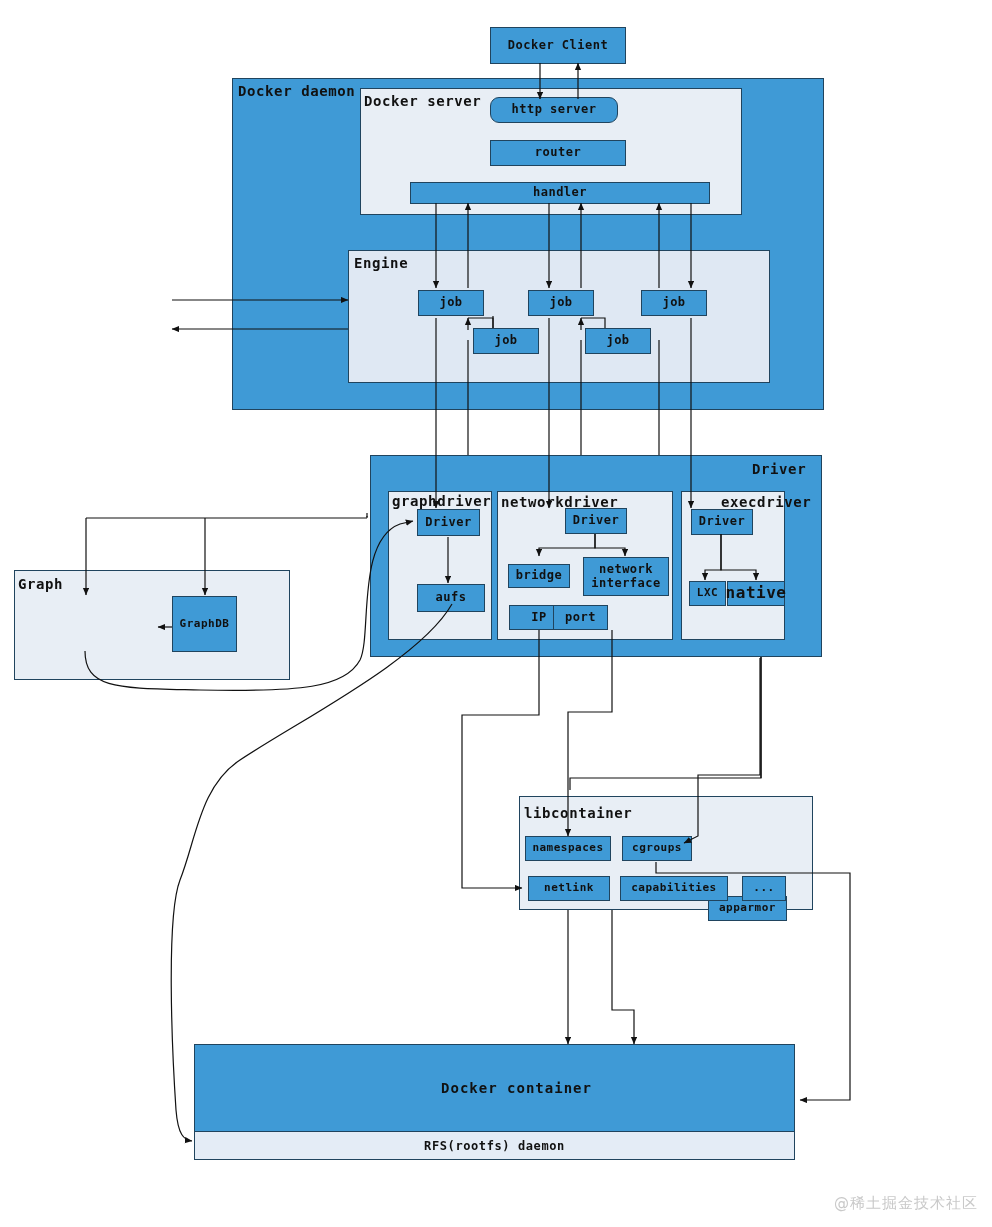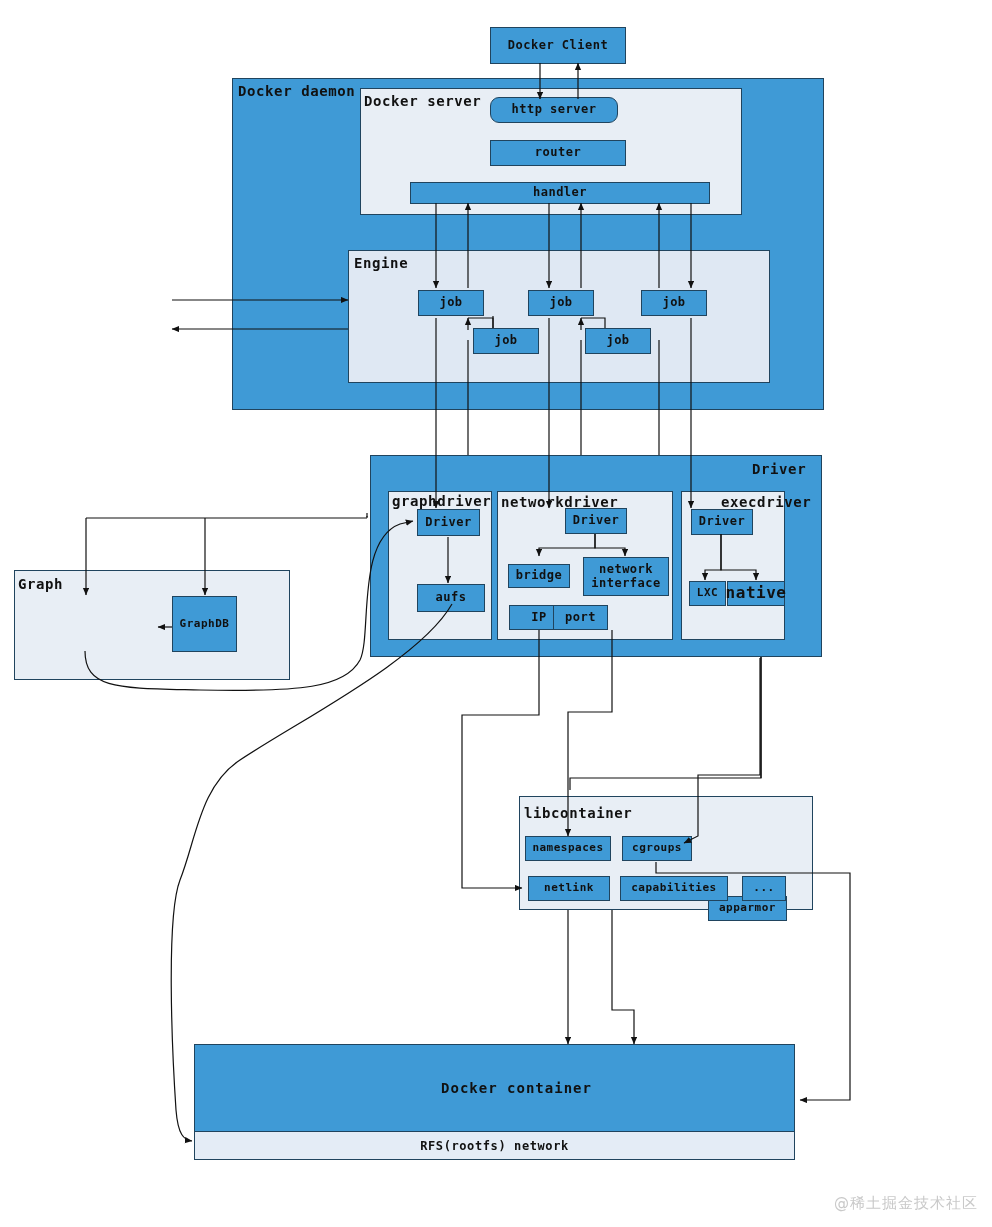--- a/index.html
+++ b/index.html
@@ -288,18 +288,18 @@
     <span>capabilities</span>
   </div>
   <div class="box" style="left:742px; top:876px; width:44px; height:25px; font-size:11px;">
     <span>...</span>
   </div>
 
   <div class="container-body" style="left:194px; top:1044px; width:601px; height:88px;padding-left:44px;">
     <span>Docker container</span>
   </div>
   <div class="container-rfs" style="left:194px; top:1131px; width:601px; height:29px;">
-    <span>RFS(rootfs) network</span>
+    <span>RFS(rootfs) daemon</span>
   </div>
 
   <div class="watermark">@稀土掘金技术社区</div>
 
 </div>
 
 </body></html>

